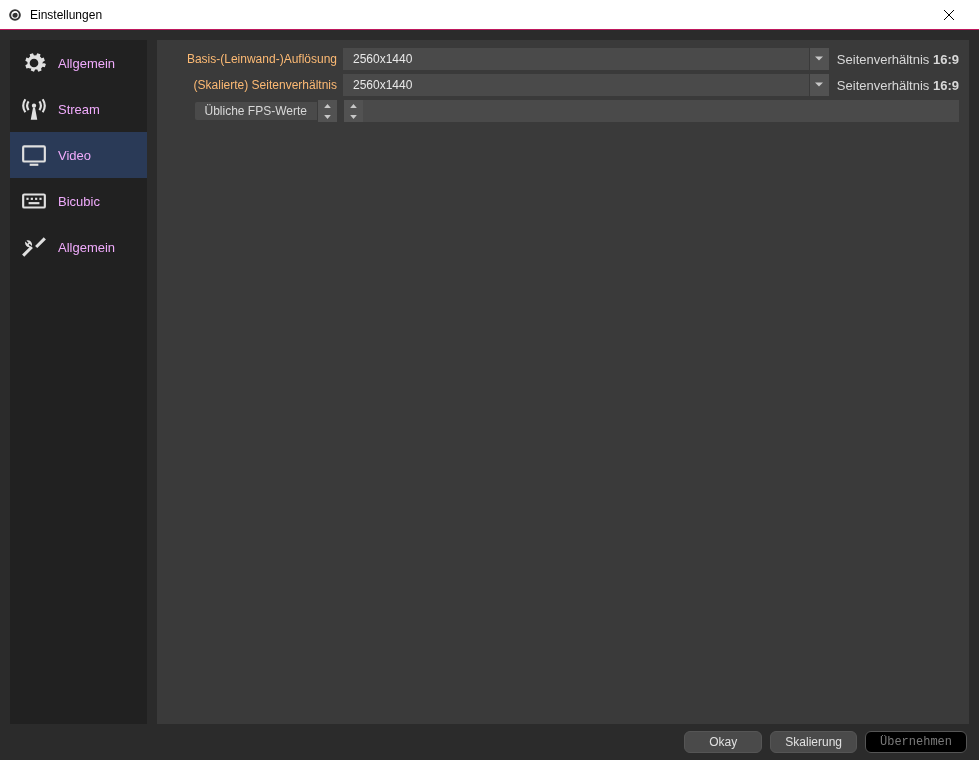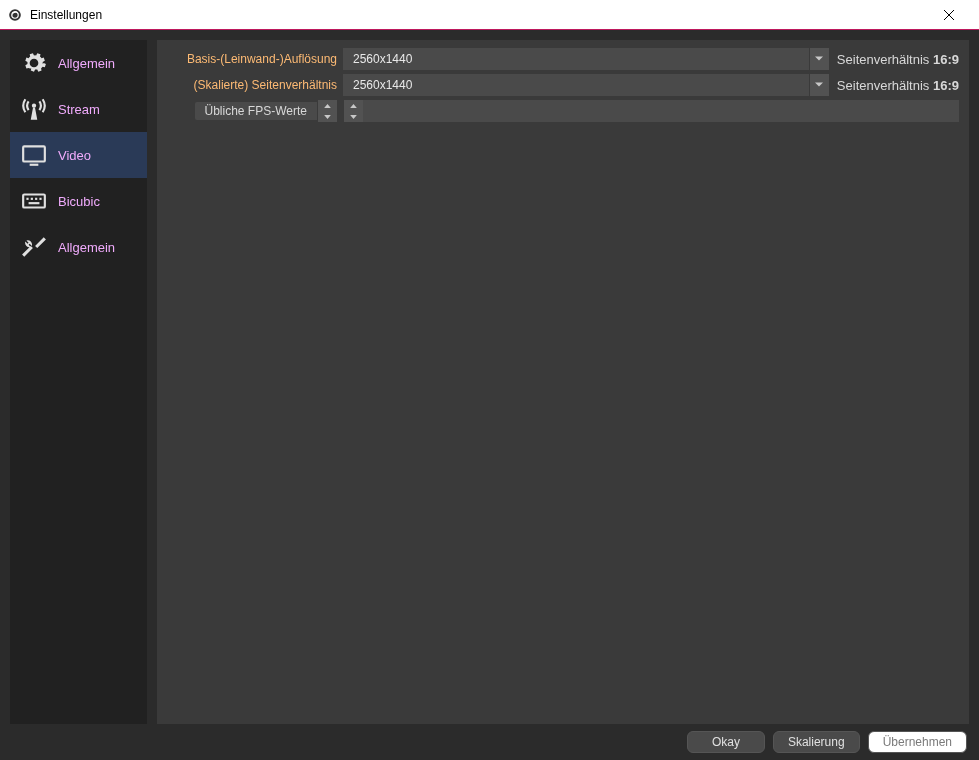--- a/index.html
+++ b/index.html
@@ -35,21 +35,21 @@
 .spinner-btns svg { width: 7px; height: 4px; fill: #c8c8c8; }
 .aspect { font-size: 12px; white-space: nowrap; padding-left: 2px; }
 .aspect b { font-weight: 600; }
 
 .mini-dropdown { background: #4a4a4a; height: 18px; display: flex; align-items: center; border-radius: 2px; }
 .mini-dropdown .value { padding: 0 10px; font-size: 12px; }
 
 
 .footer { height: 36px; background: #2b2b2b; display: flex; align-items: center; justify-content: flex-end; padding: 0 12px; gap: 8px; }
 .btn { height: 22px; min-width: 78px; padding: 0 14px; background: #4a4a4a; color: #e0e0e0; font-size: 12px; display: flex; align-items: center; justify-content: center; border: 1px solid #555; border-radius: 6px; cursor: pointer; }
-.btn.disabled { color: #7a7a7a; background: #ffffff; cursor: default; }
+.btn.disabled { color: #7a7a7a; background: #000000; cursor: default; font-family: Liberation Mono, monospace; }
 </style>
 </head>
 <body>
 
 <div class="titlebar">
   <span class="app-icon">
     <svg viewBox="0 0 24 24">
         <circle cx="12" cy="12" r="10" fill="#333"></circle>
         <circle cx="12" cy="12" r="6.5" fill="#fff"></circle>
         <circle cx="12" cy="12" r="4.5" fill="#333"></circle>

